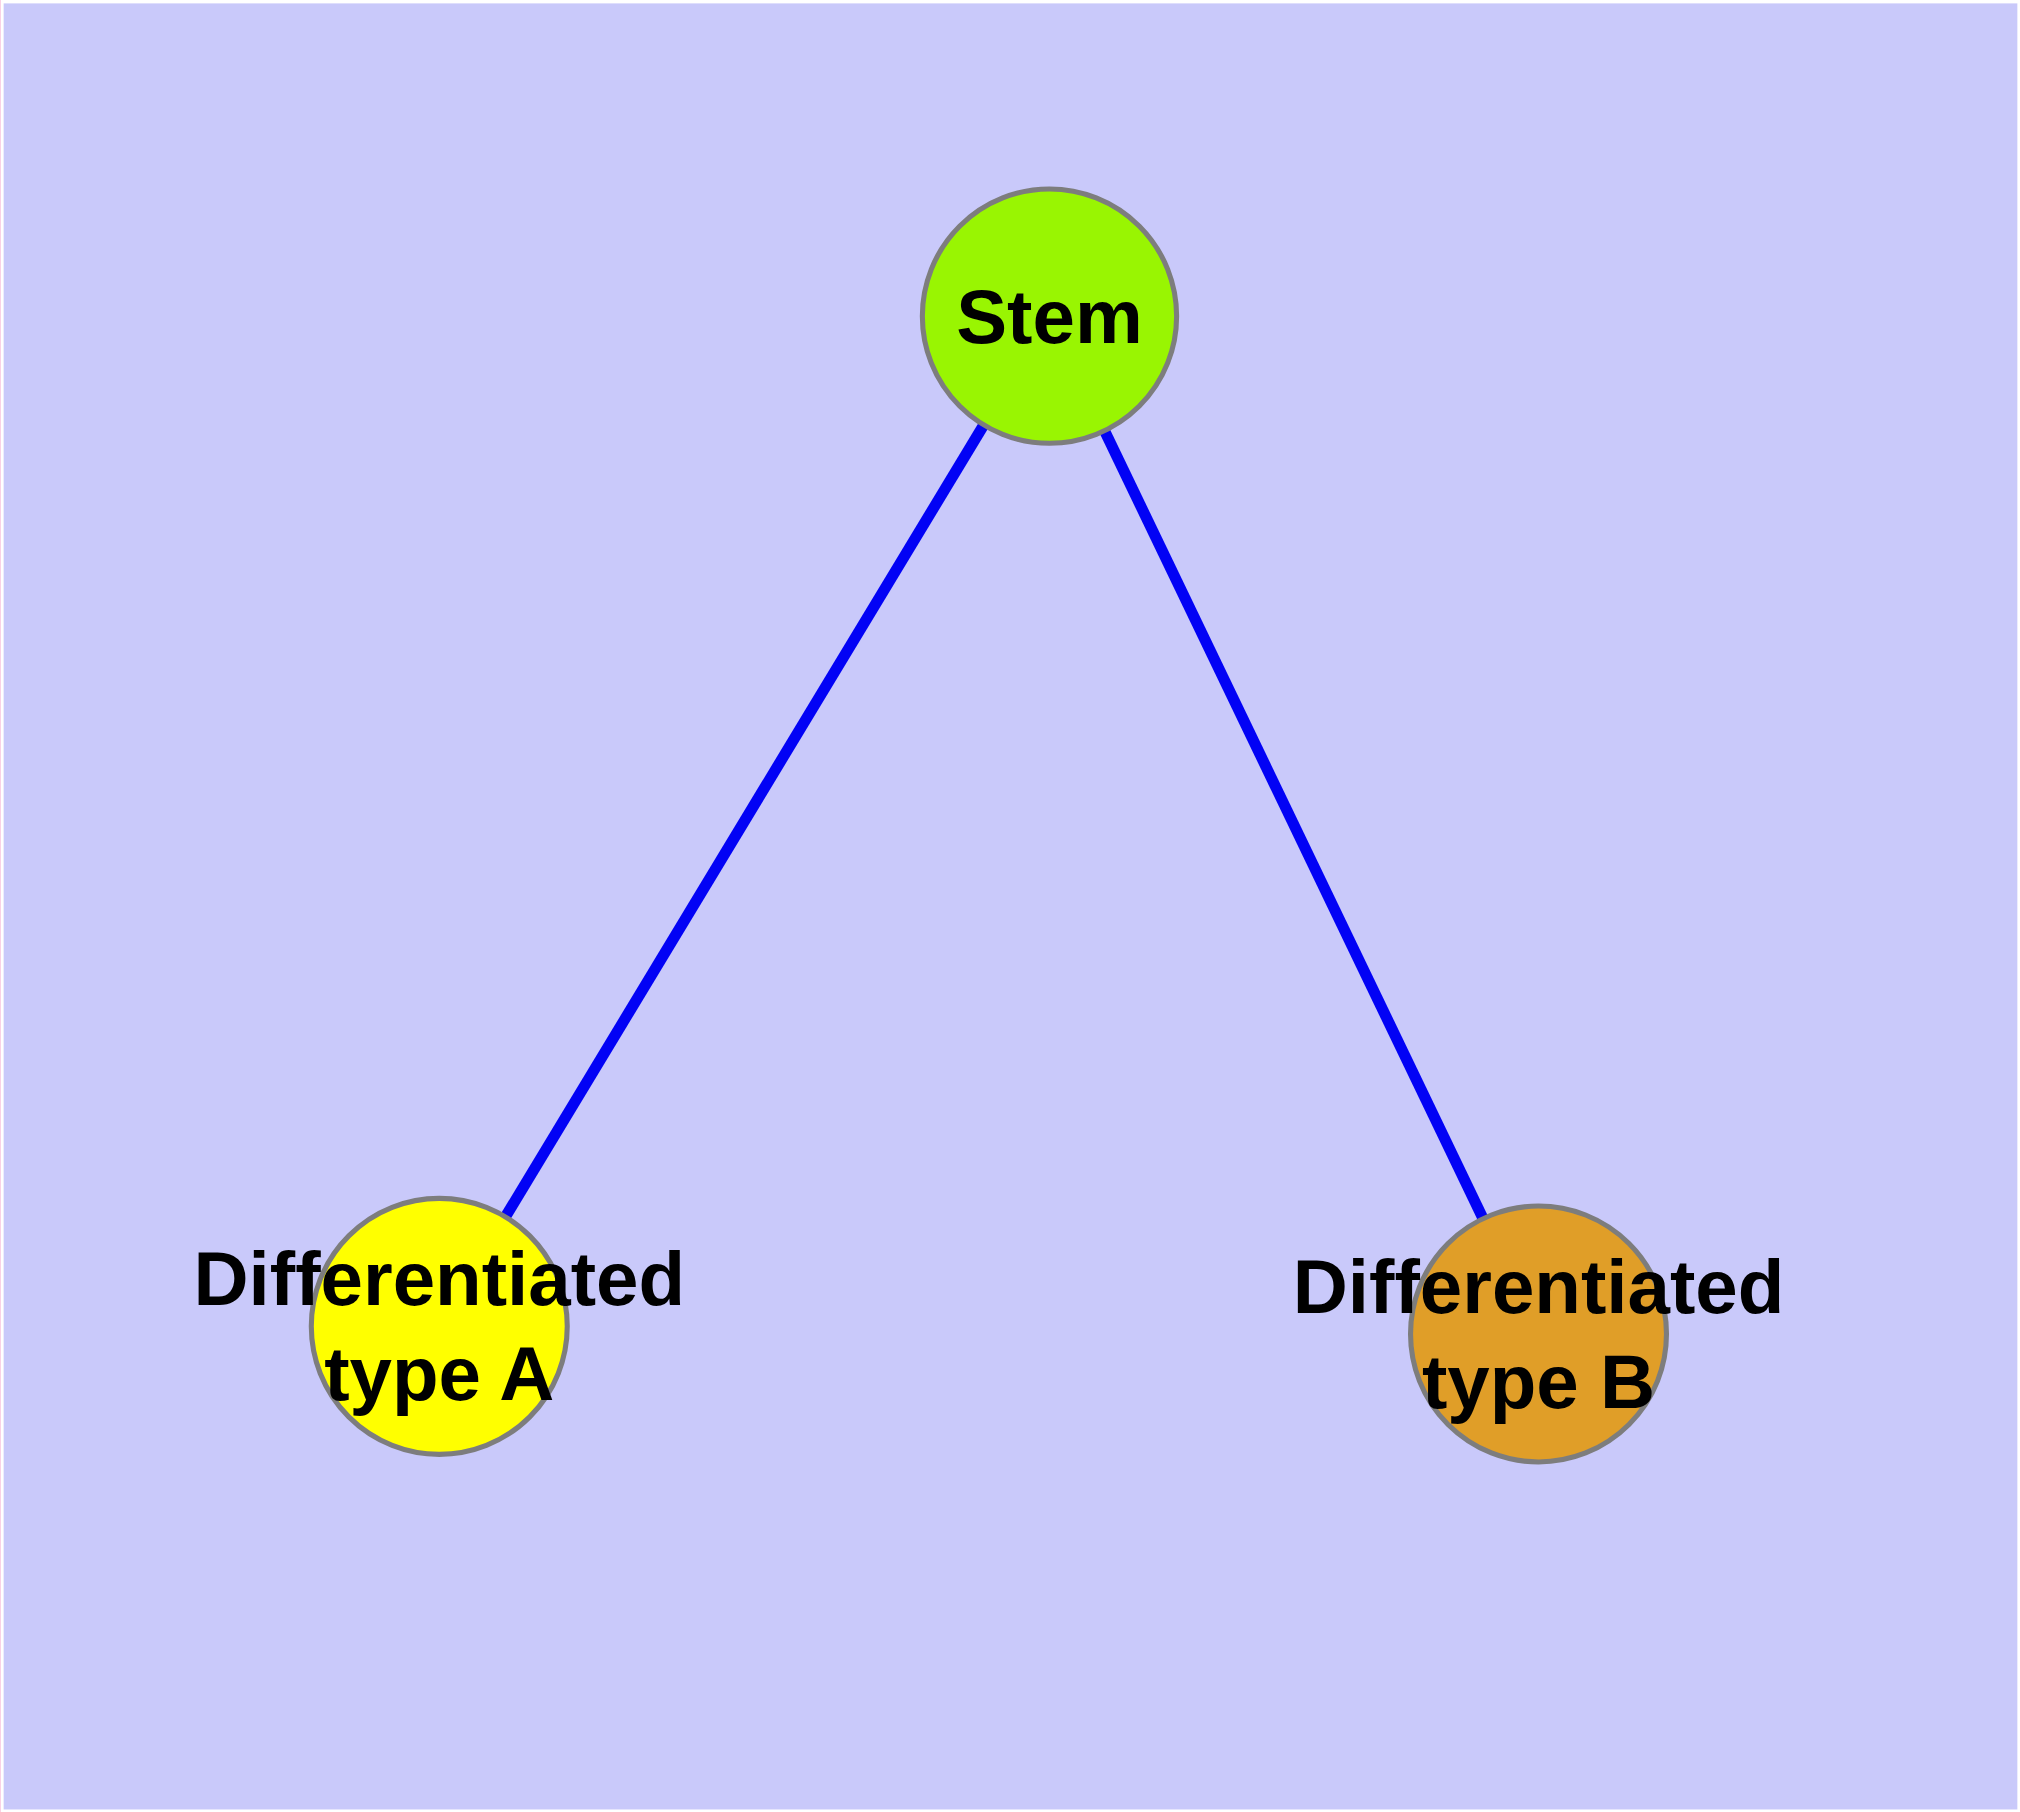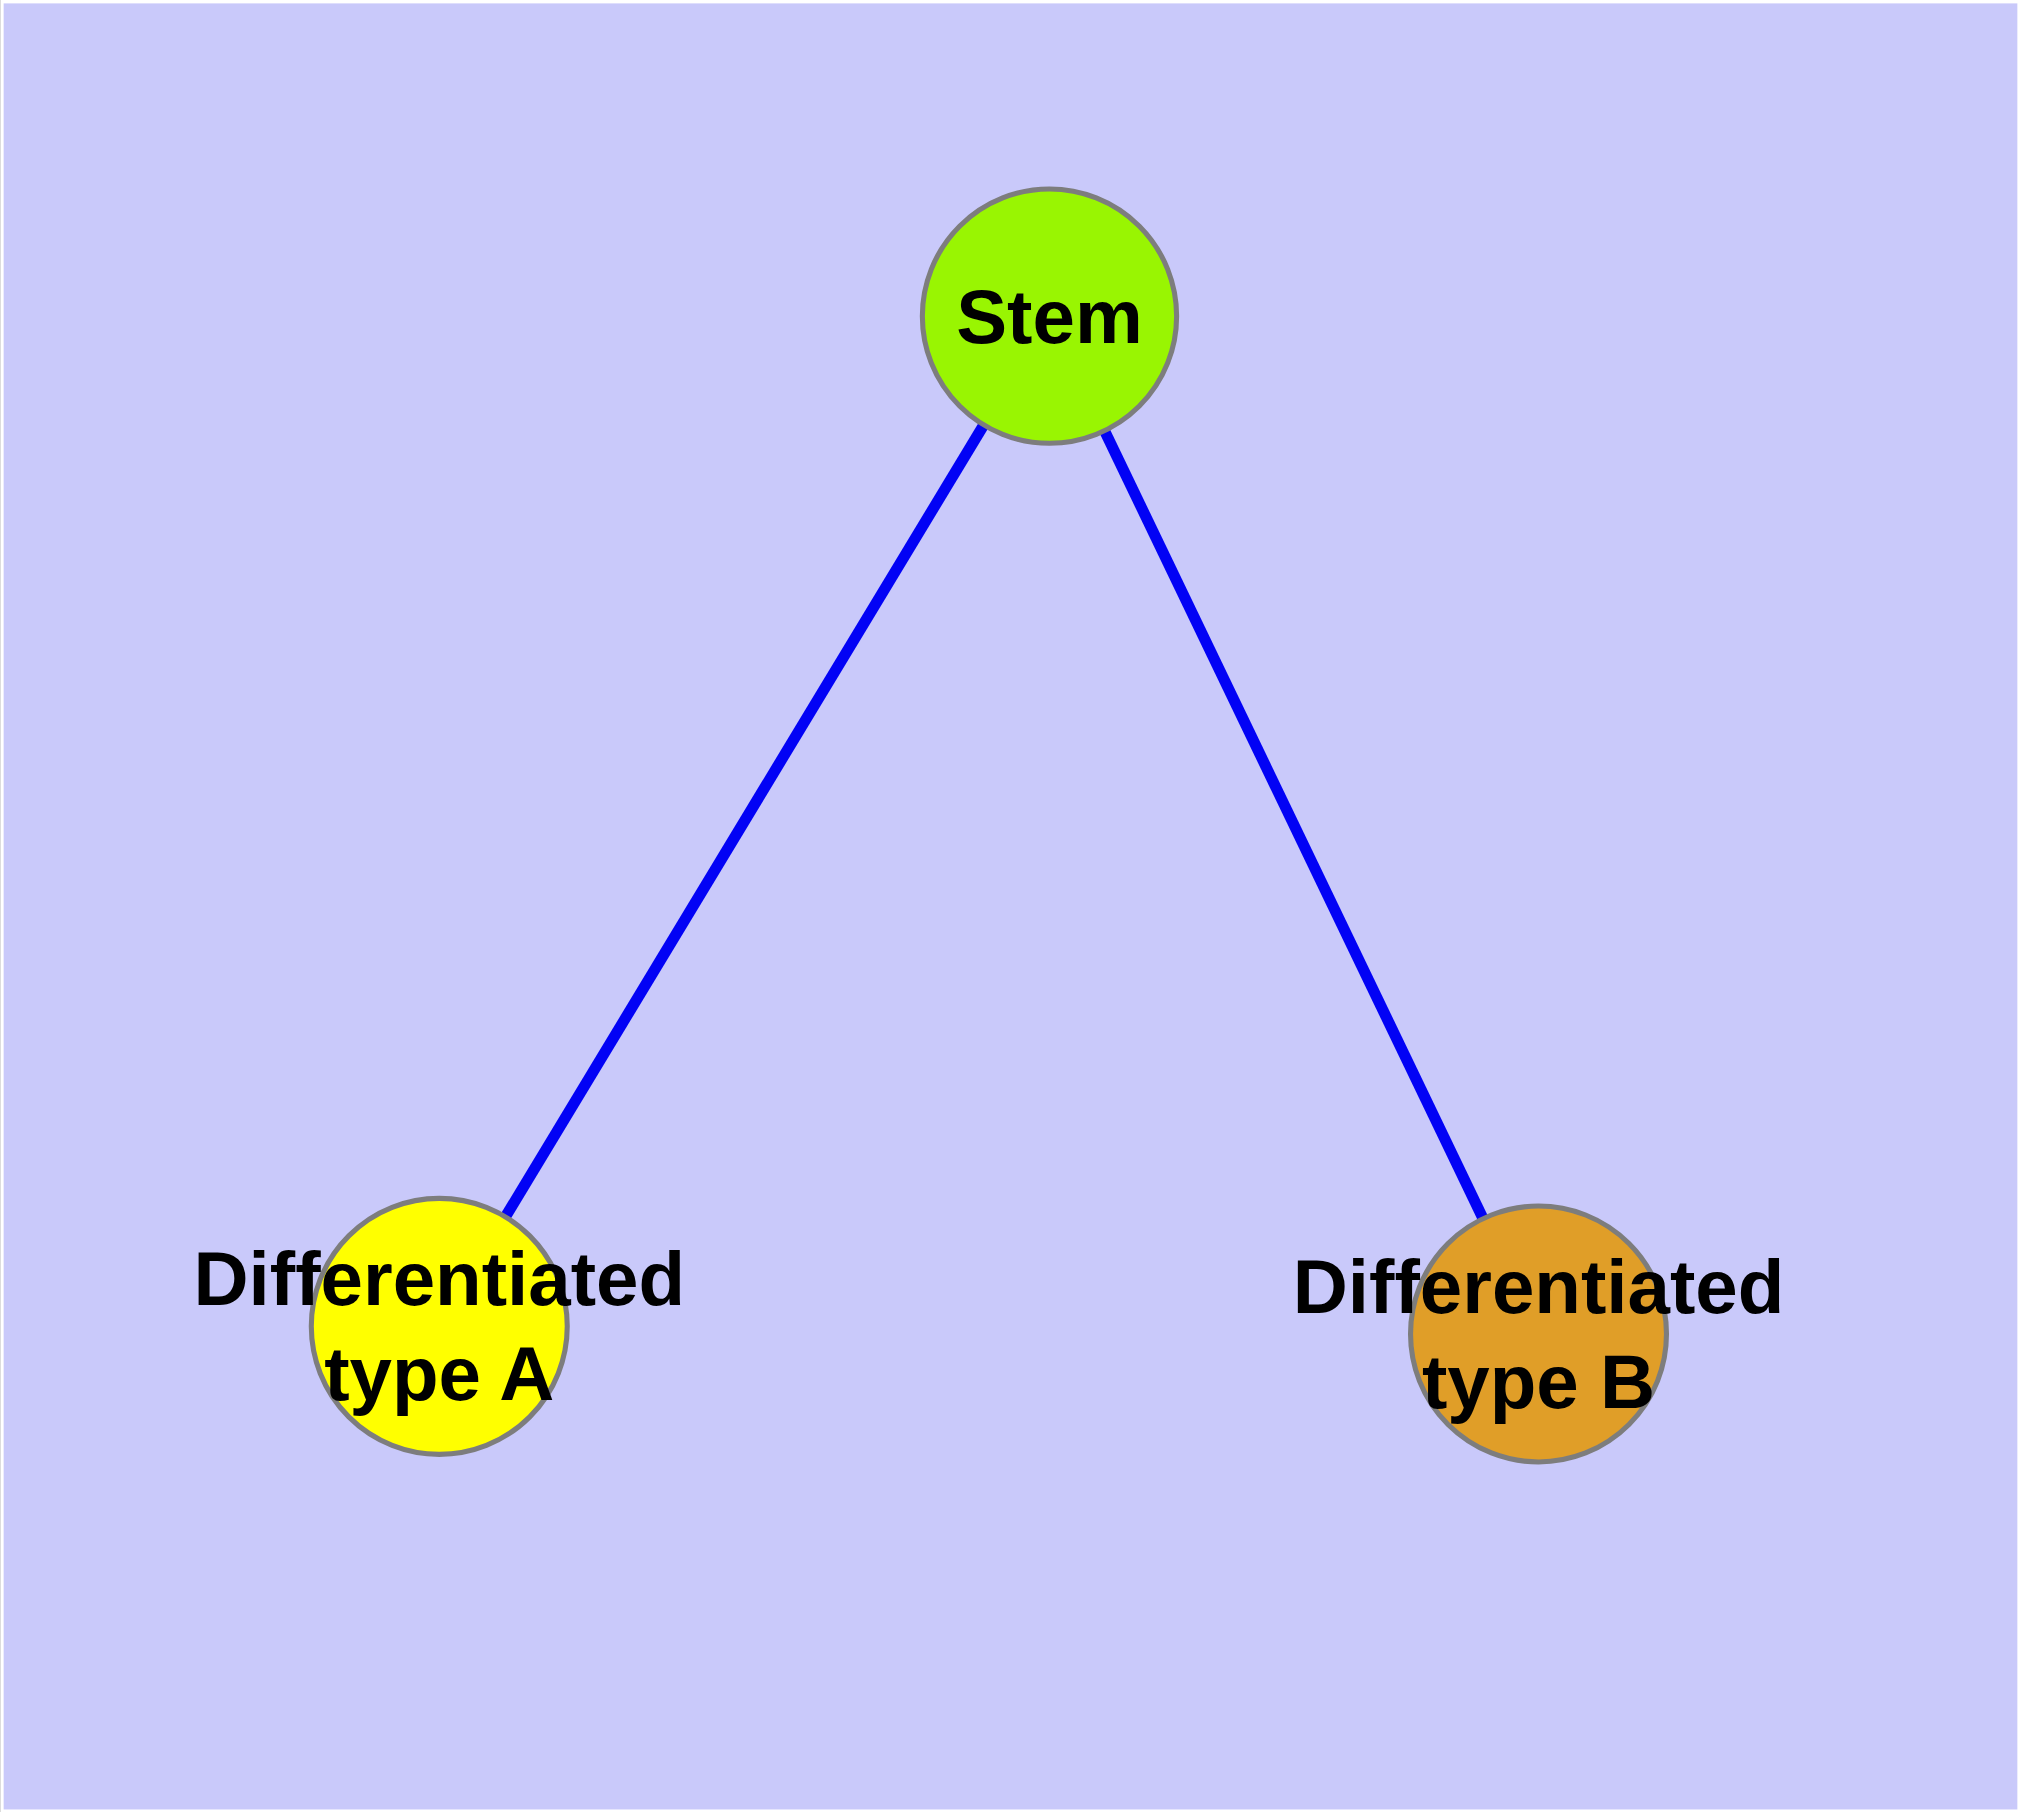--- a/index.html
+++ b/index.html
@@ -8,21 +8,21 @@
     background: #ffffff;
     width: 2021px;
     height: 1812px;
     overflow: hidden;
     font-family: "Liberation Sans", sans-serif;
   }
   .stage {
     position: relative;
     width: 2021px;
     height: 1812px;
-    background: #737373;
+    background: #ec4899;
   }
   svg.graph {
     position: absolute;
     top: 0;
     left: 0;
     display: block;
   }
   svg.graph text {
     font-family: "Liberation Sans", "DejaVu Sans", sans-serif;
     font-weight: bold;

